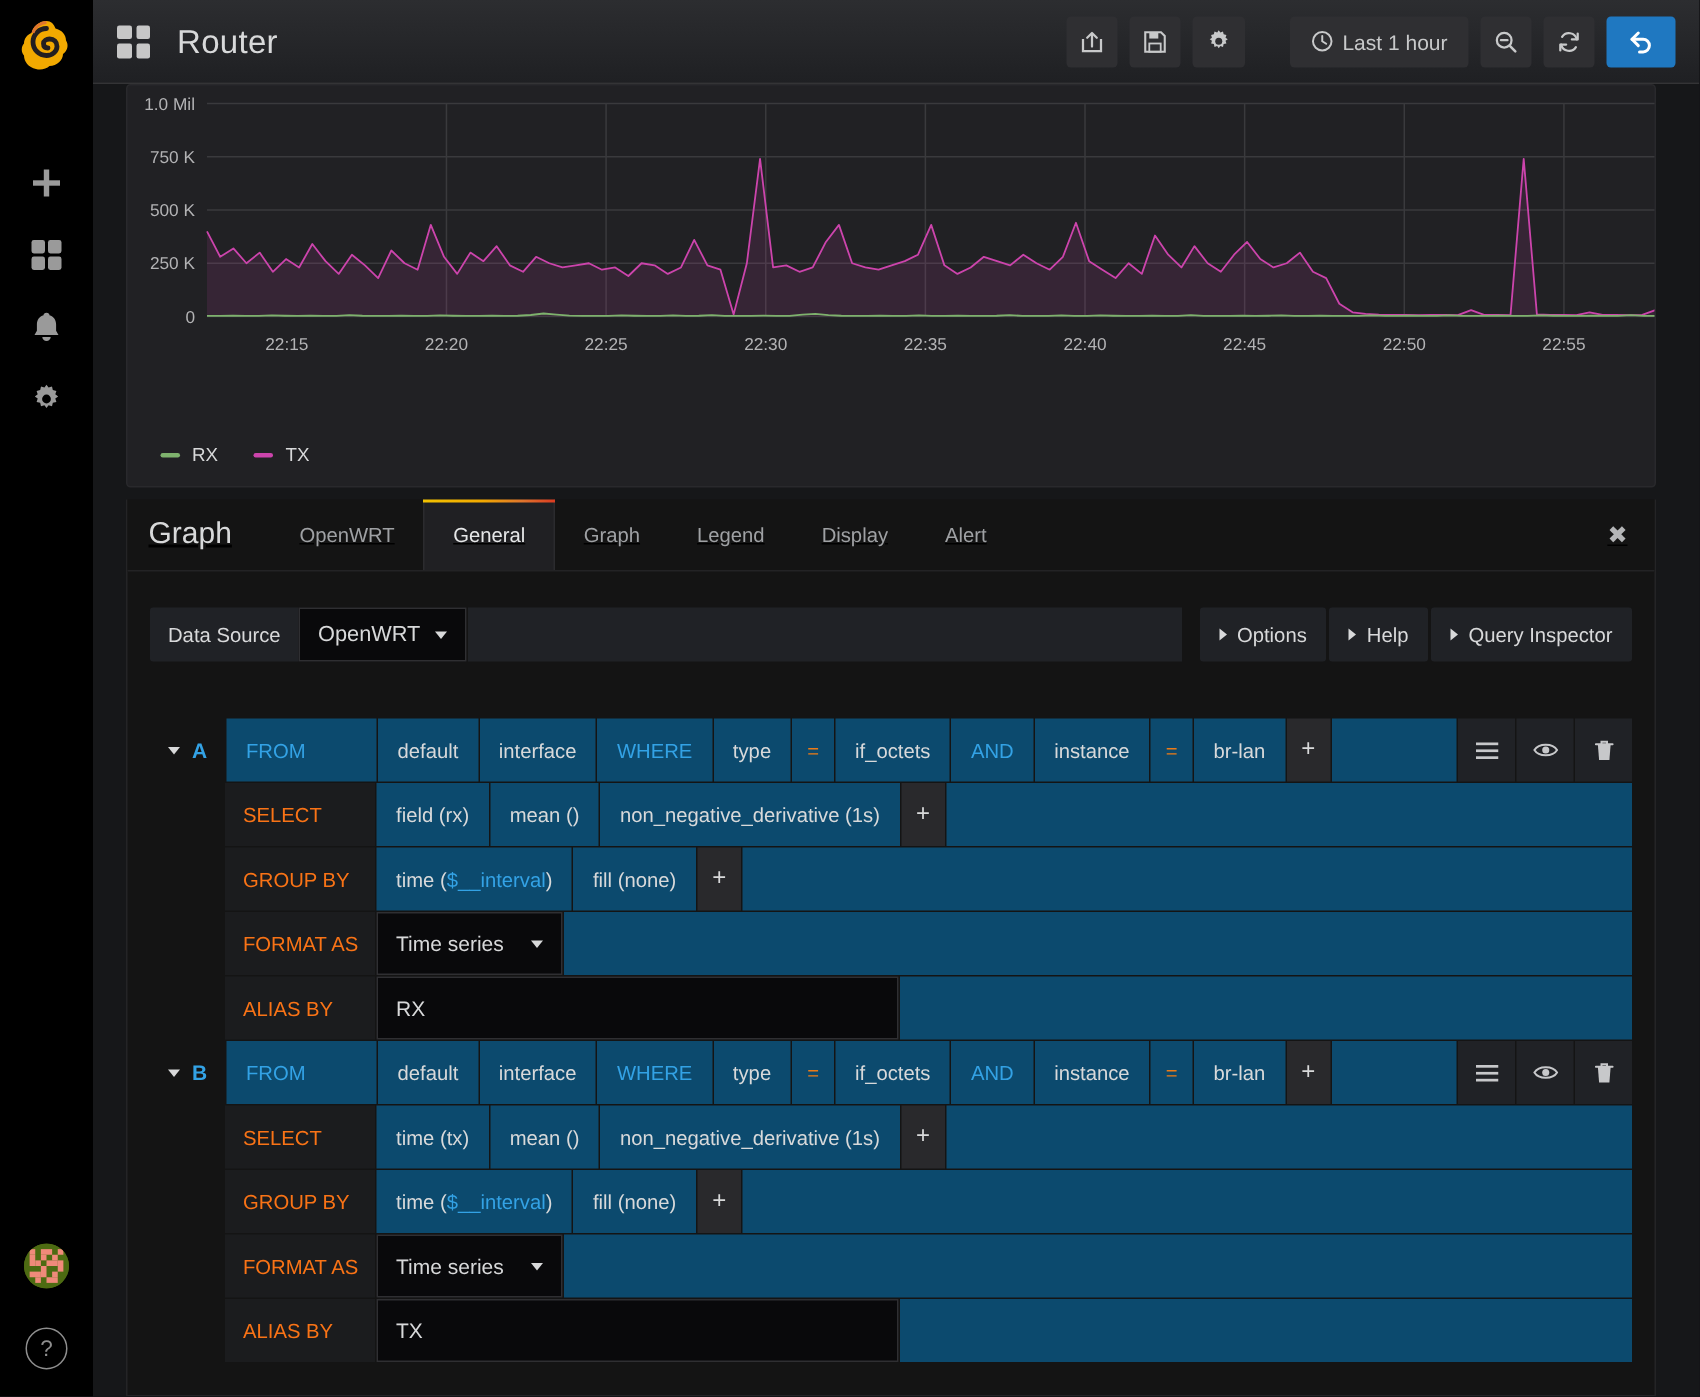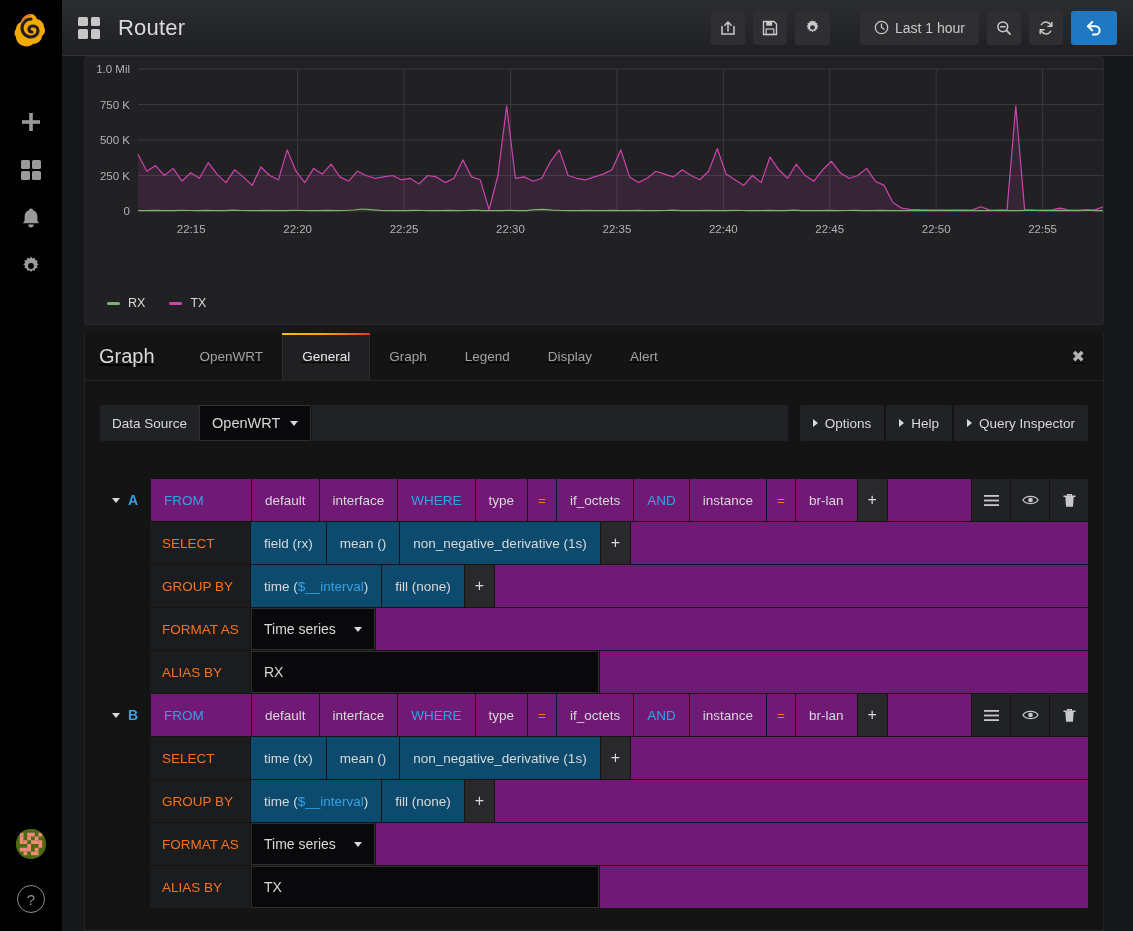--- a/index.html
+++ b/index.html
@@ -103,21 +103,21 @@
 
   
   .queries { margin-top: 38px; }
   .query-block { margin-bottom: 1px; }
   .qrow { display:flex; align-items:stretch; height:42px; gap:1px;
     margin-bottom:1px; }
   .qrow.sub { padding-left: 50px; }
   .q-toggle { width:50px; display:flex; align-items:center; gap:8px;
     padding-left:12px; background:#141414; }
   .q-letter { color:#33a2e5; font-weight:bold; font-size:14px; }
-  .seg { background:#701a75; display:flex; align-items:center; padding: 0 13px;
+  .seg { background:#0c4a6e; display:flex; align-items:center; padding: 0 13px;
     color:#d8d9da; font-size:13.5px; cursor:pointer; white-space:nowrap; }
   .seg.key { color:#33a2e5; min-width:100px; }
   .seg.op { color:#eb7b18; justify-content:center; min-width:26px; padding:0 10px; }
   .seg.plus { background:#29292c; color:#d8d9da; font-size:16px;
     justify-content:center; min-width:28px; padding:0 10px; }
   .seg.filler { flex:1; cursor:default; }
   .seg.label-cell { background:#1b1c1e; color:#f97316; width:100px;
     min-width:100px; cursor:default; padding-left:12px; }
   .seg.gray { background:#0c4a6e; }
   .var { color:#33a2e5; }

